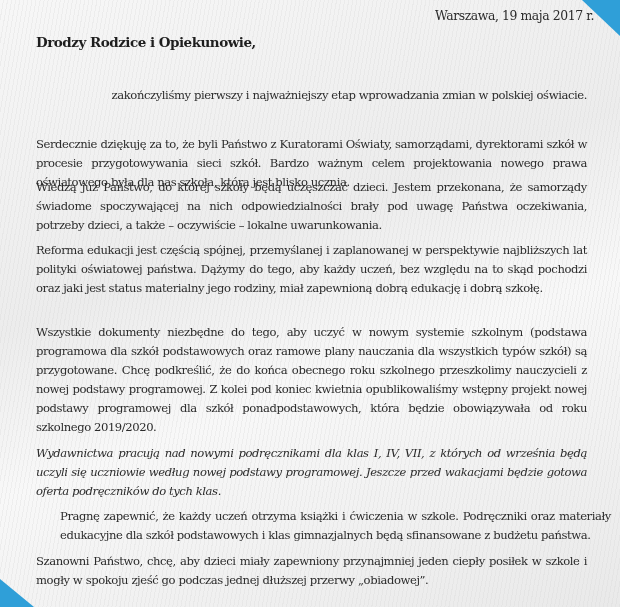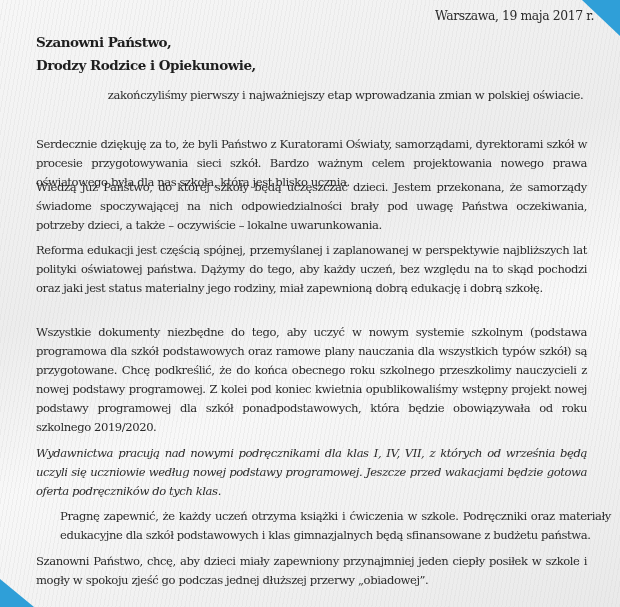--- a/index.html
+++ b/index.html
@@ -66,33 +66,32 @@
     .para {
       position: absolute;
       left: 36px;
       width: 551px;
       font-size: 11.6px;
       line-height: 19.1px;
       letter-spacing: -0.42px;
       text-align: justify;
       z-index: 2;
     }
-    .para.last-left { text-align: center; margin-left: 34px; }
+    .para.last-left { text-align: right; }
   </style>
 </head>
 <body>
 
 <div class="page-bg"></div>
 <div class="corner-tr"></div>
 <div class="corner-bl"></div>
 
 <div class="date">Warszawa, 19 maja 2017 r.</div>
 
 <div class="salutation">
-  <div>Szanowni Państwo,</div>
   <div>Drodzy Rodzice i Opiekunowie,</div>
 </div>
 
 <div class="para last-left" style="top:86px;">zakończyliśmy pierwszy i najważniejszy etap wprowadzania zmian w polskiej oświacie.</div>
 <div class="para" style="top:120px;margin-top:15px;">Serdecznie dziękuję za to, że byli Państwo z Kuratorami Oświaty, samorządami, dyrektorami szkół w procesie przygotowywania sieci szkół. Bardzo ważnym celem projektowania nowego prawa oświatowego była dla nas szkoła, która jest blisko ucznia.</div>
 <div class="para" style="top:178px;">Wiedzą już Państwo, do której szkoły będą uczęszczać dzieci. Jestem przekonana, że samorządy świadome spoczywającej na nich odpowiedzialności brały pod uwagę Państwa oczekiwania, potrzeby dzieci, a także – oczywiście – lokalne uwarunkowania.</div>
 <div class="para" style="top:241px;">Reforma edukacji jest częścią spójnej, przemyślanej i zaplanowanej w perspektywie najbliższych lat polityki oświatowej państwa. Dążymy do tego, aby każdy uczeń, bez względu na to skąd pochodzi oraz jaki jest status materialny jego rodziny, miał zapewnioną dobrą edukację i dobrą szkołę.</div>
 <div class="para" style="top:323px;">Wszystkie dokumenty niezbędne do tego, aby uczyć w nowym systemie szkolnym (podstawa programowa dla szkół podstawowych oraz ramowe plany nauczania dla wszystkich typów szkół) są przygotowane. Chcę podkreślić, że do końca obecnego roku szkolnego przeszkolimy nauczycieli z nowej podstawy programowej. Z kolei pod koniec kwietnia opublikowaliśmy wstępny projekt nowej podstawy programowej dla szkół ponadpodstawowych, która będzie obowiązywała od roku szkolnego 2019/2020.</div>
 <div class="para" style="top:444px;font-style:italic;">Wydawnictwa pracują nad nowymi podręcznikami dla klas I, IV, VII, z których od września będą uczyli się uczniowie według nowej podstawy programowej. Jeszcze przed wakacjami będzie gotowa oferta podręczników do tych klas.</div>
 <div class="para" style="top:507px;margin-left:24px;">Pragnę zapewnić, że każdy uczeń otrzyma książki i ćwiczenia w szkole. Podręczniki oraz materiały edukacyjne dla szkół podstawowych i klas gimnazjalnych będą sfinansowane z budżetu państwa.</div>

